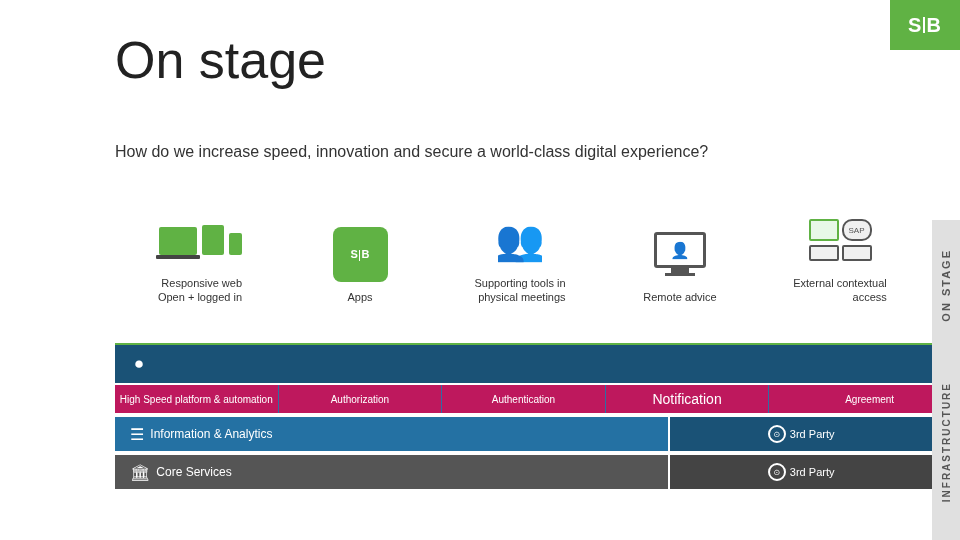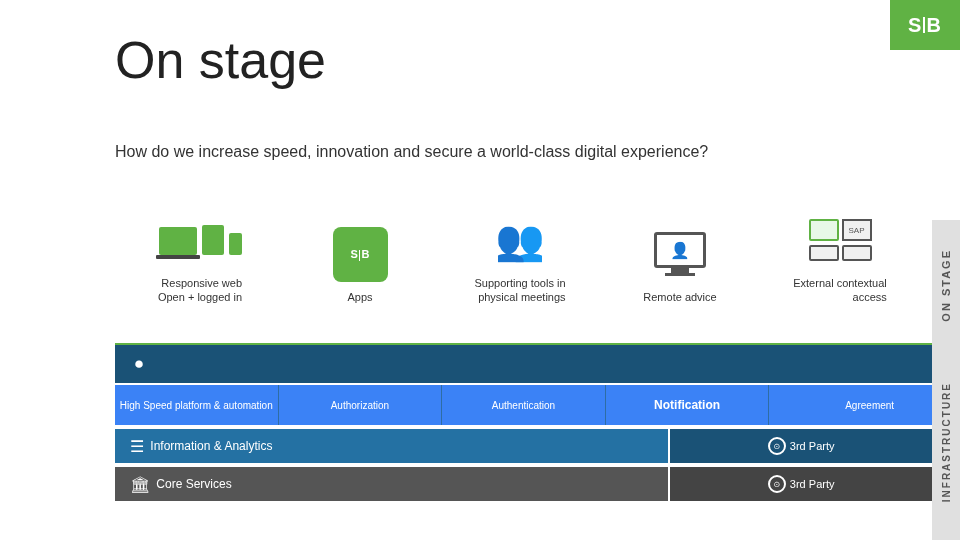--- a/index.html
+++ b/index.html
@@ -171,22 +171,22 @@
       align-items: center;
       padding: 0 20px;
       font-size: 13px;
       gap: 8px;
     }
     .de-icon { font-size: 16px; }
 
     
     .services-row {
       display: flex;
-      height: 40px;
-      background: #3b82f6;
+      height: 28px;
+      background: #be185d;
       margin-top: 2px;
     }
 
     .service-item {
       flex: 1;
       display: flex;
       align-items: center;
       justify-content: center;
       color: white;
       font-size: 11px;
@@ -333,21 +333,21 @@
       </div>
     </div>
     <div class="icon-label">Remote advice</div>
   </div>
 
   <div class="icon-item">
     <div class="icon-box">
       <div style="display:flex;flex-direction:column;align-items:center;gap:4px;">
         <div style="display:flex;gap:3px;">
           <div style="width:30px;height:22px;border:2px solid #60B244;border-radius:2px;background:#e8f8e8;"></div>
-          <div style="width:30px;height:22px;border:2px solid #555;border-radius:0;background:#f0f0f0;display:flex;align-items:center;justify-content:center;font-size:8px;color:#555;">SAP</div>
+          <div style="width:30px;height:22px;border:2px solid #555;border-radius:10px;background:#f0f0f0;display:flex;align-items:center;justify-content:center;font-size:8px;color:#555;">SAP</div>
         </div>
         <div style="display:flex;gap:3px;">
           <div style="width:30px;height:16px;border:2px solid #555;border-radius:2px;background:#f0f0f0;"></div>
           <div style="width:30px;height:16px;border:2px solid #555;border-radius:2px;background:#f0f0f0;"></div>
         </div>
       </div>
     </div>
     <div class="icon-label">External contextual<br>access</div>
   </div>
 
@@ -366,21 +366,21 @@
       <span style="font-size:10px;text-align:center;line-height:1.3;padding:0 4px;">High Speed platform &amp;
 automation</span>
     </div>
     <div class="service-item">
       <span style="font-size:10px;">Authorization</span>
     </div>
     <div class="service-item">
       <span style="font-size:10px;">Authentication</span>
     </div>
     <div class="service-item">
-      <span style="font-size:12px;font-weight:bold;">Notification</span>
+      <span style="font-size:14px;">Notification</span>
     </div>
     <div class="service-item" style="border-right:none;">
       <span style="font-size:10px;margin-left:38px;">Agreement</span>
     </div>
   </div>
 
   <div class="ia-row">
     <div class="ia-left">
       <span style="font-size:16px;">☰</span>
       <span>Information &amp; Analytics</span>

